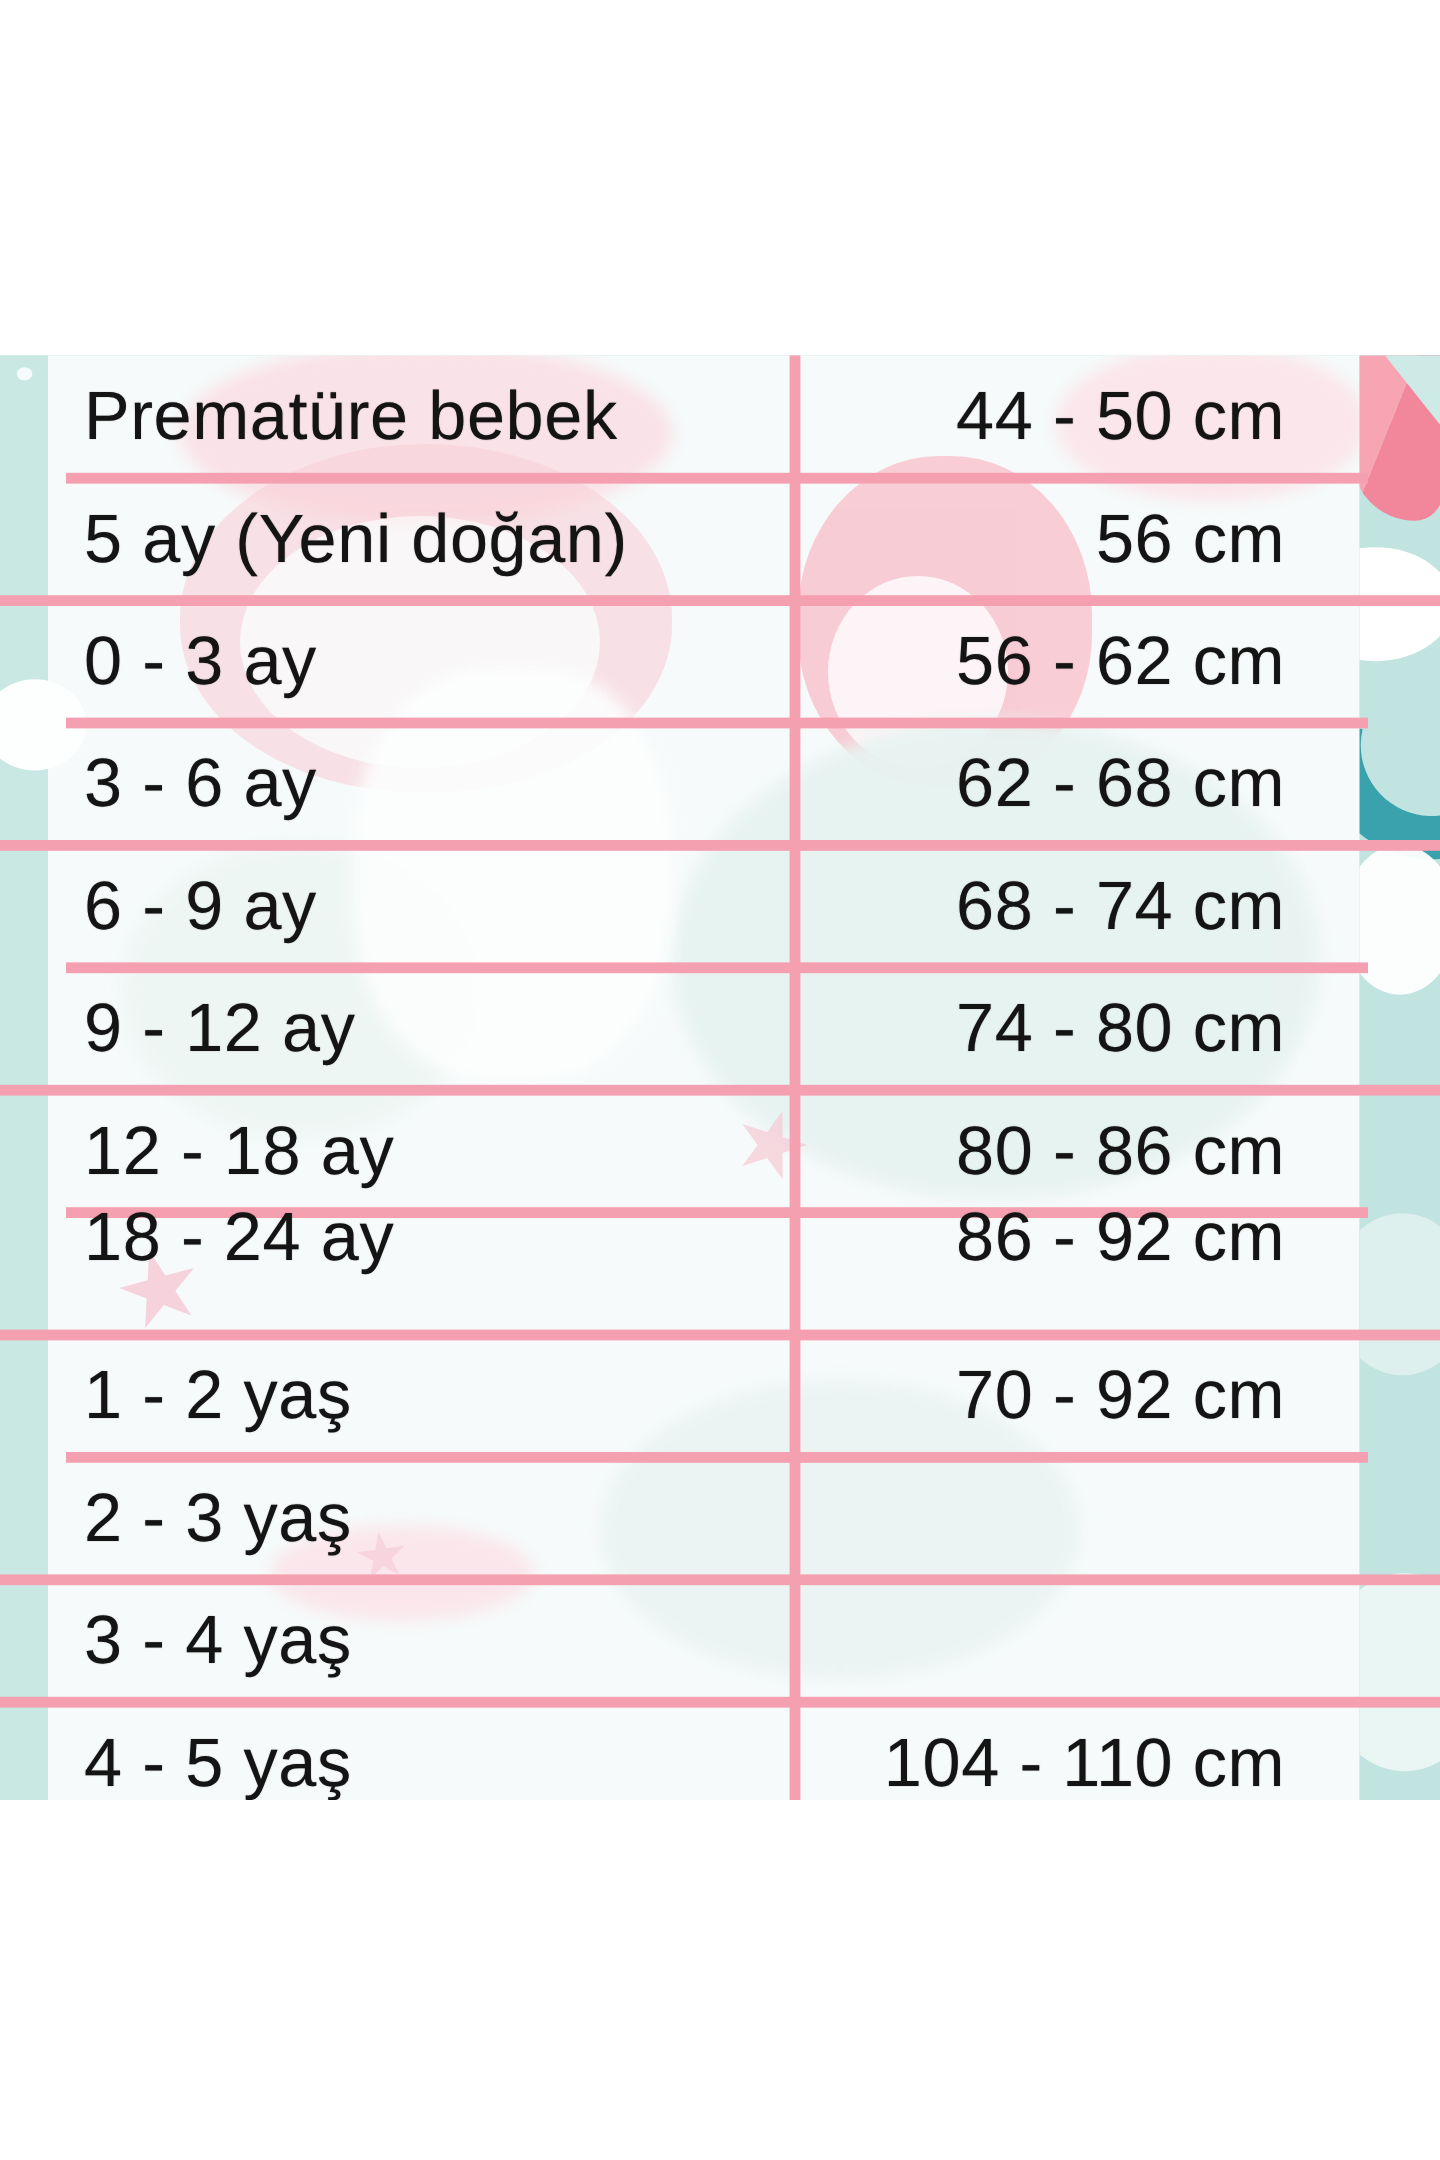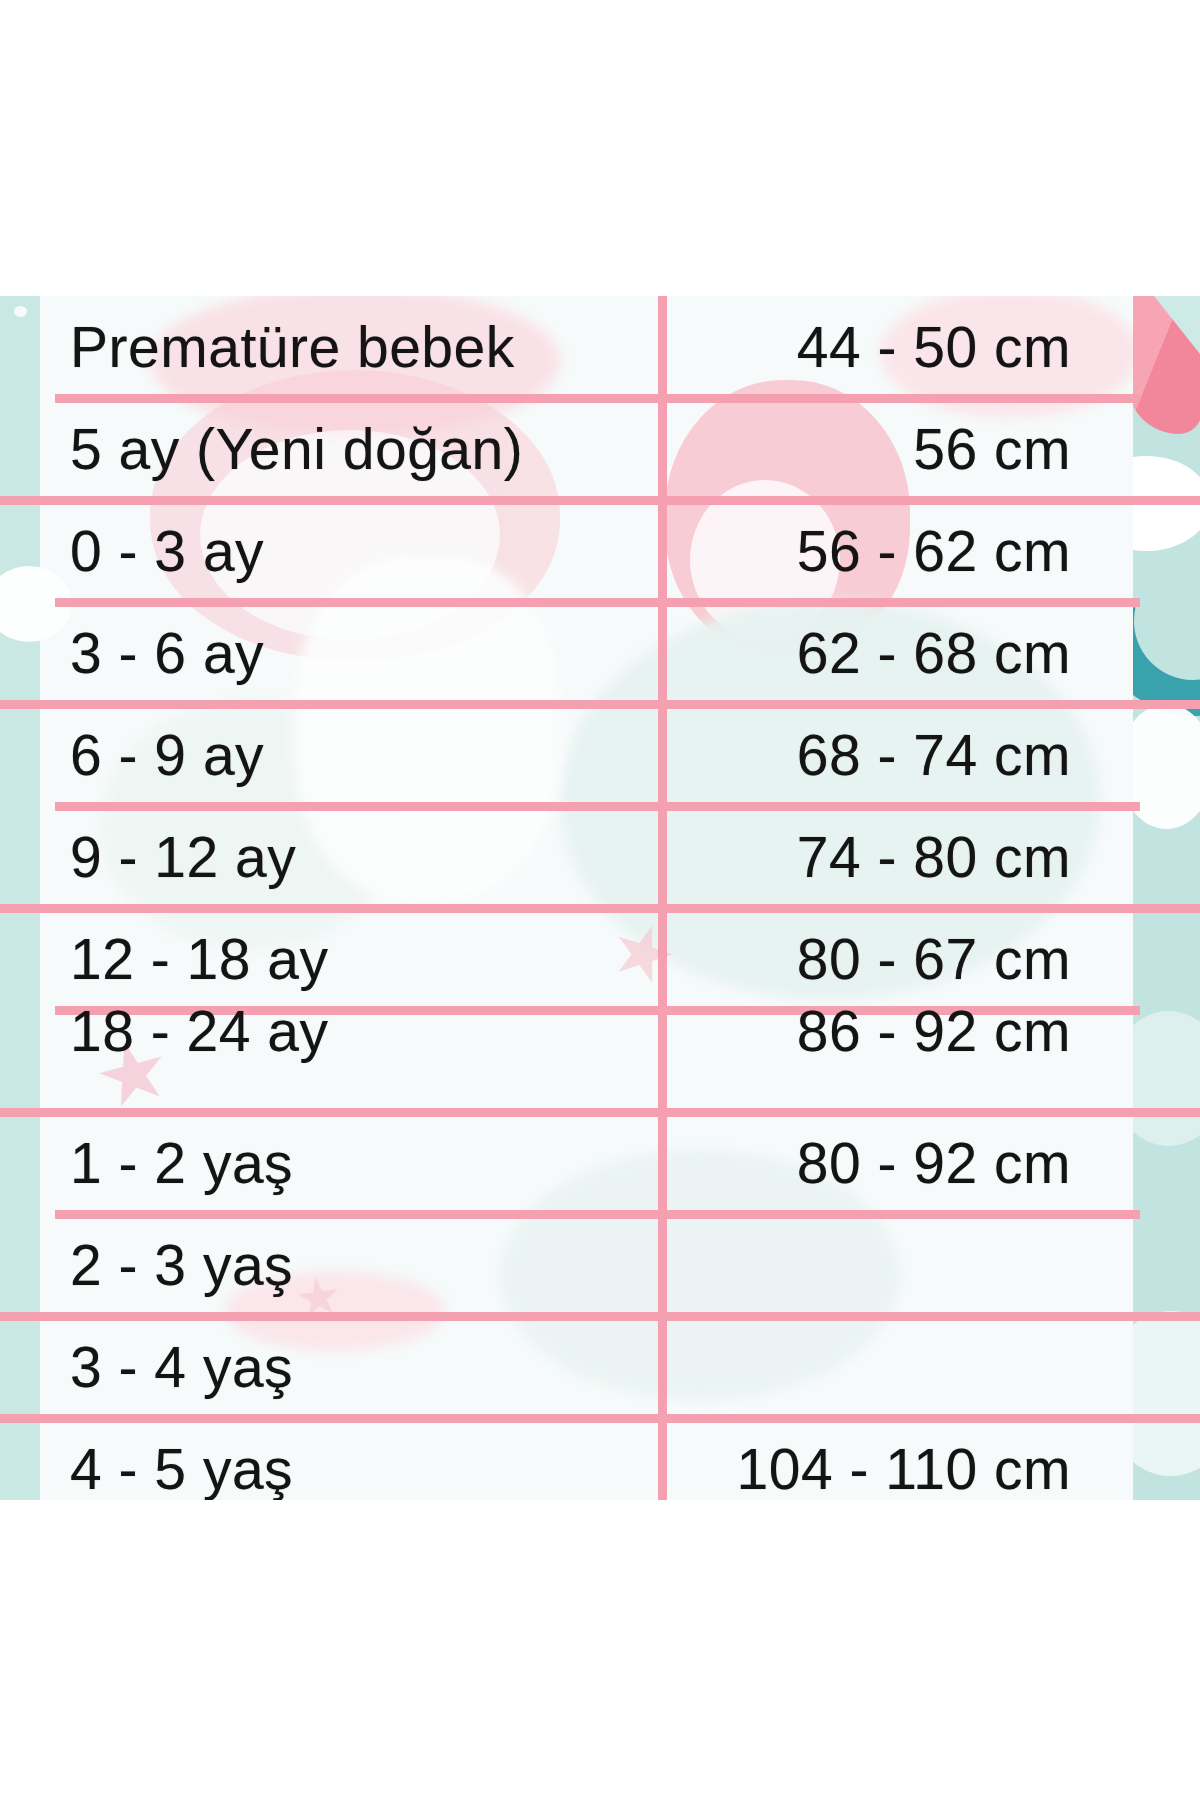--- a/index.html
+++ b/index.html
@@ -150,29 +150,29 @@
     <div class="row" style="top:408px">
       <span class="cell age-cell">6 - 9 ay</span>
       <span class="cell size-cell">68 - 74 cm</span>
     </div>
     <div class="row" style="top:510px">
       <span class="cell age-cell">9 - 12 ay</span>
       <span class="cell size-cell">74 - 80 cm</span>
     </div>
     <div class="row" style="top:612px">
       <span class="cell age-cell">12 - 18 ay</span>
-      <span class="cell size-cell">80 - 67 cm</span>
+      <span class="cell size-cell">80 - 86 cm</span>
     </div>
     <div class="row" style="top:684px">
       <span class="cell age-cell">18 - 24 ay</span>
       <span class="cell size-cell">86 - 92 cm</span>
     </div>
     <div class="row" style="top:816px">
       <span class="cell age-cell">1 - 2 yaş</span>
-      <span class="cell size-cell">80 - 92 cm</span>
+      <span class="cell size-cell">70 - 92 cm</span>
     </div>
     <div class="row" style="top:918px">
       <span class="cell age-cell">2 - 3 yaş</span>
     </div>
     <div class="row" style="top:1020px">
       <span class="cell age-cell">3 - 4 yaş</span>
     </div>
     <div class="row" style="top:1122px">
       <span class="cell age-cell">4 - 5 yaş</span>
       <span class="cell size-cell">104 - 110 cm</span>

